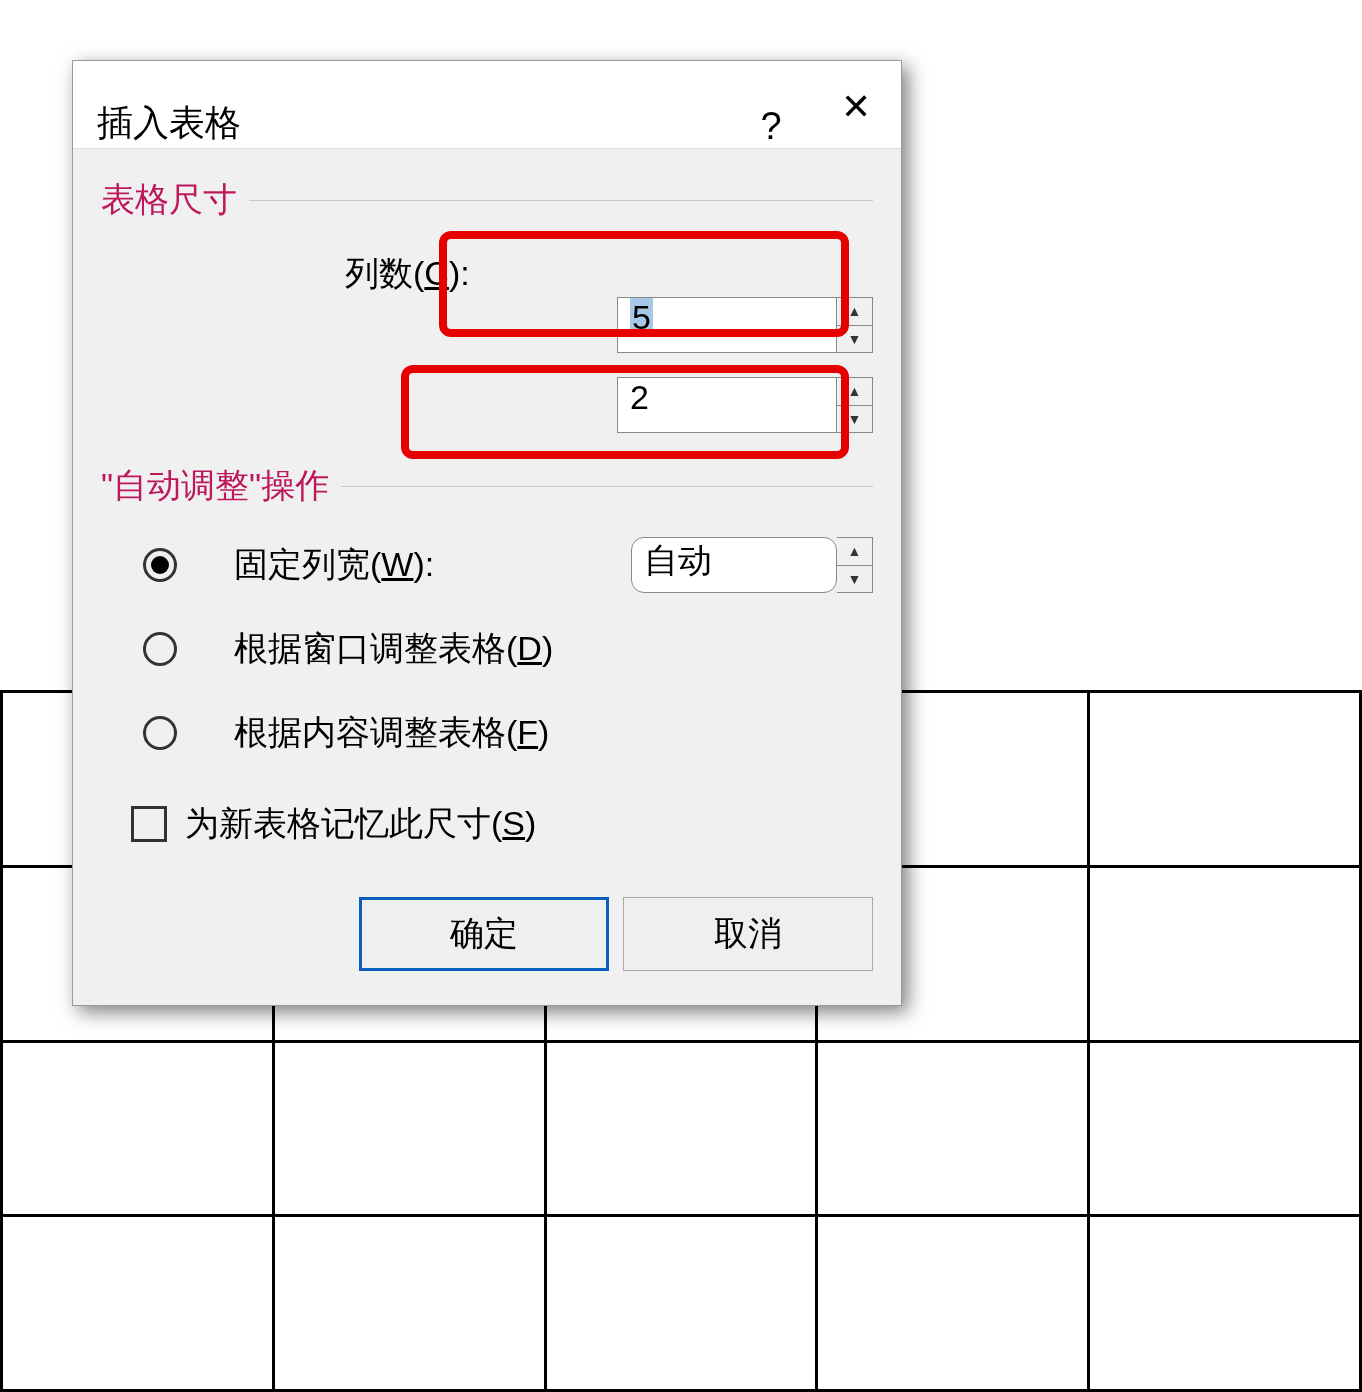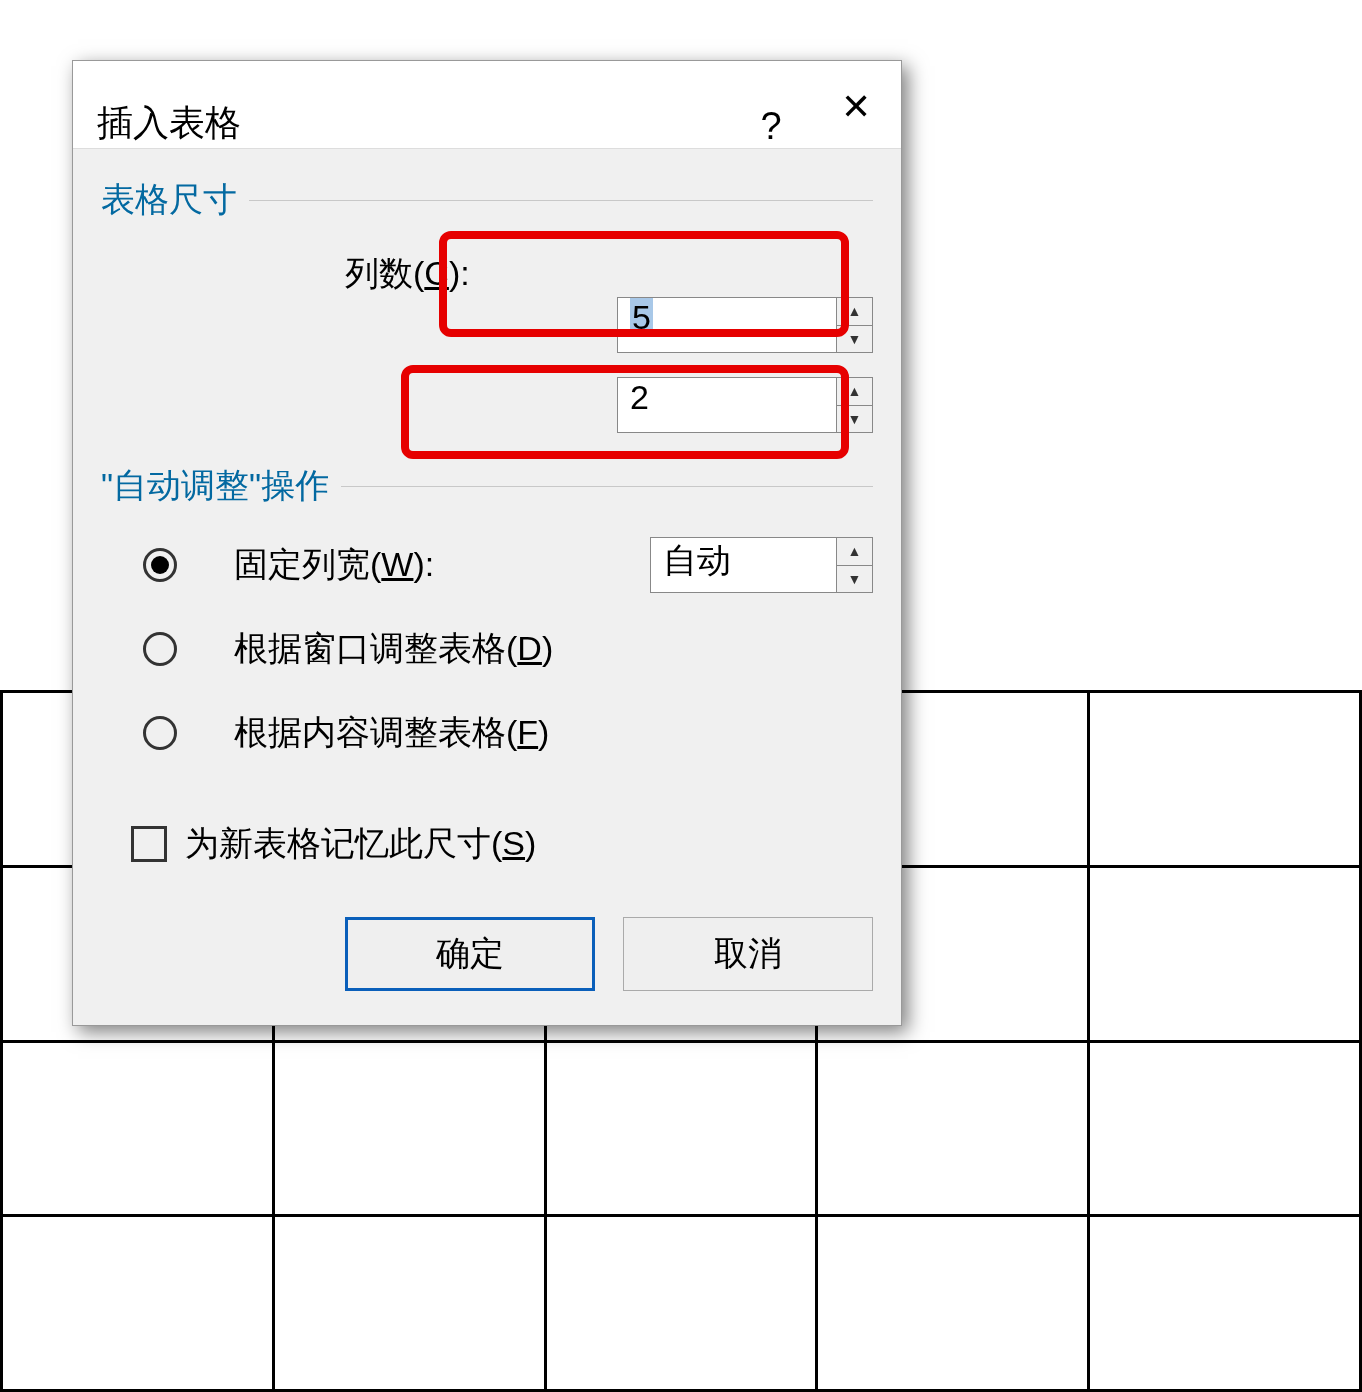--- a/index.html
+++ b/index.html
@@ -65,21 +65,21 @@
       padding: 20px 0;
     }
     .dialog-body {
       padding: 28px 28px 34px 28px;
       background: #f0f0f0;
     }
     .group-header {
       display: flex;
       align-items: center;
       font-size: 34px;
-      color: #0369a1;
+      color: #be185d;
       margin-bottom: 28px;
       margin-top: 14px;
     }
     .group-header:first-child { margin-top: 0; }
     .group-header .line {
       flex: 1;
       height: 1px;
       background: #c8c8c8;
       margin-left: 12px;
     }
@@ -185,60 +185,60 @@
       border-radius: 50%;
     }
     .radio-label {
       font-size: 34px;
       color: #000;
     }
     .checkbox-row {
       display: flex;
       align-items: center;
       padding-left: 30px;
-      margin-top: 60px;
+      margin-top: 40px;
       margin-bottom: 50px;
     }
     .checkbox {
       width: 36px;
       height: 36px;
       border: 3px solid #333;
       margin-right: 18px;
       cursor: pointer;
       flex-shrink: 0;
     }
     .checkbox-label {
       font-size: 34px;
       color: #000;
     }
     .footer-btns {
       display: flex;
       justify-content: flex-end;
-      gap: 28px;
+      gap: 14px;
     }
     .btn {
       width: 250px;
       height: 74px;
       background: #efefef;
       border: 1px solid #aaa;
       font-size: 34px;
       display: flex;
       align-items: center;
       justify-content: center;
       cursor: pointer;
     }
     .btn.primary {
       border: 3px solid #0a5fba;
     }
     .autofit-spinner {
       margin-left: auto;
       display: flex;
       align-items: stretch;
     }
-    .autofit-spinner .spinner-input { width: 187px; }
+    .autofit-spinner .spinner-input { width: 206px; border-radius: 13px; }
   </style>
 </head>
 <body>
 
 <div class="bg-grid">
   <table>
     <tbody>
         <tr>
           <td></td>
           <td></td>

